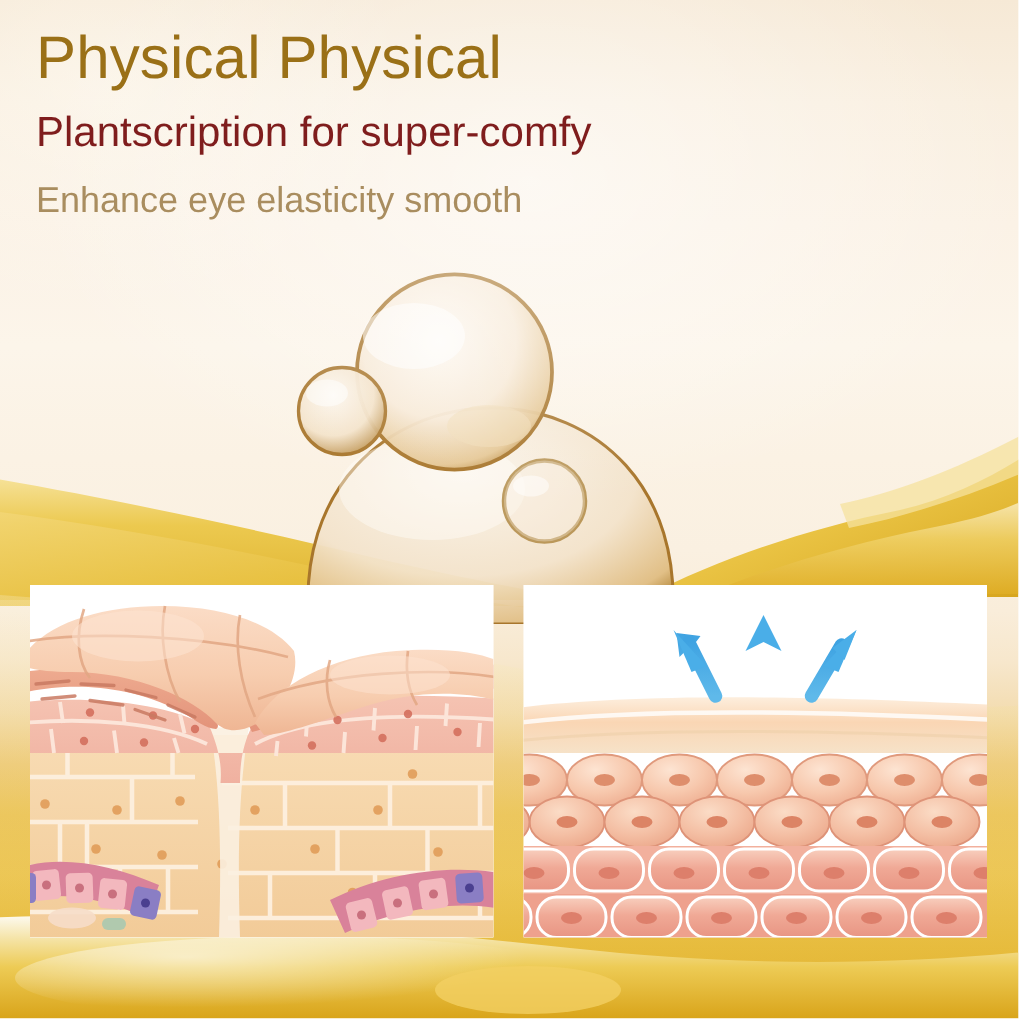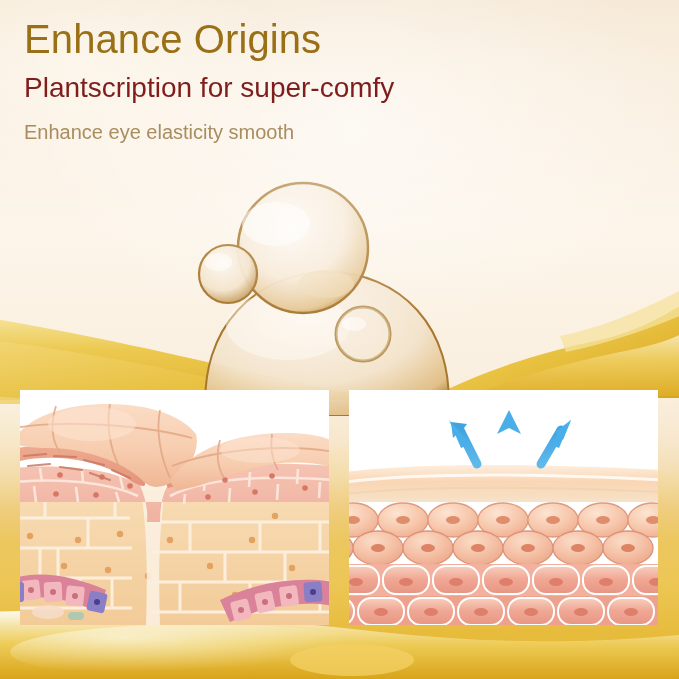--- a/index.html
+++ b/index.html
@@ -69,21 +69,21 @@
     margin: 0 0 12px 0;
   }
   .title-sub {
     font-size: 28px;
     line-height: 1.1;
     font-weight: 400;
     color: #7f1d1d;
     margin: 0 0 16px 0;
   }
   .title-tag {
-    font-size: 20px;
+    font-size: 24px;
     line-height: 1.2;
     font-weight: 400;
     color: #a98d5f;
     margin: 0;
   }
 
   
   .bubble-cluster {
     position: absolute;
     left: 148px;
@@ -199,21 +199,21 @@
     <ellipse cx="128" cy="48" rx="34" ry="22" fill="#ffffff" opacity="0.55"></ellipse>
     <ellipse cx="178" cy="108" rx="28" ry="14" fill="#f0dcb8" opacity="0.55"></ellipse>
 
     <circle cx="80" cy="98" r="29" fill="url(#smallGrad)" stroke="#a8762c" stroke-width="2.2"></circle>
     <ellipse cx="70" cy="86" rx="14" ry="9" fill="#ffffff" opacity="0.5"></ellipse>
   </svg>
 
   <div class="bg-sheen"></div>
 
   <div class="headings">
-    <h1 class="title-main">Enhance Origins</h1>
+    <h1 class="title-main">Physical Physical</h1>
     <h2 class="title-sub">Plantscription for super-comfy</h2>
     <p class="title-tag">Enhance eye elasticity smooth</p>
   </div>
 
   <div class="panels">
 
     <div class="panel">
       <svg class="panel-svg" viewBox="0 0 309 235" preserveAspectRatio="none">
         <defs>
           <linearGradient id="surfL" x1="0" y1="0" x2="0" y2="1">

